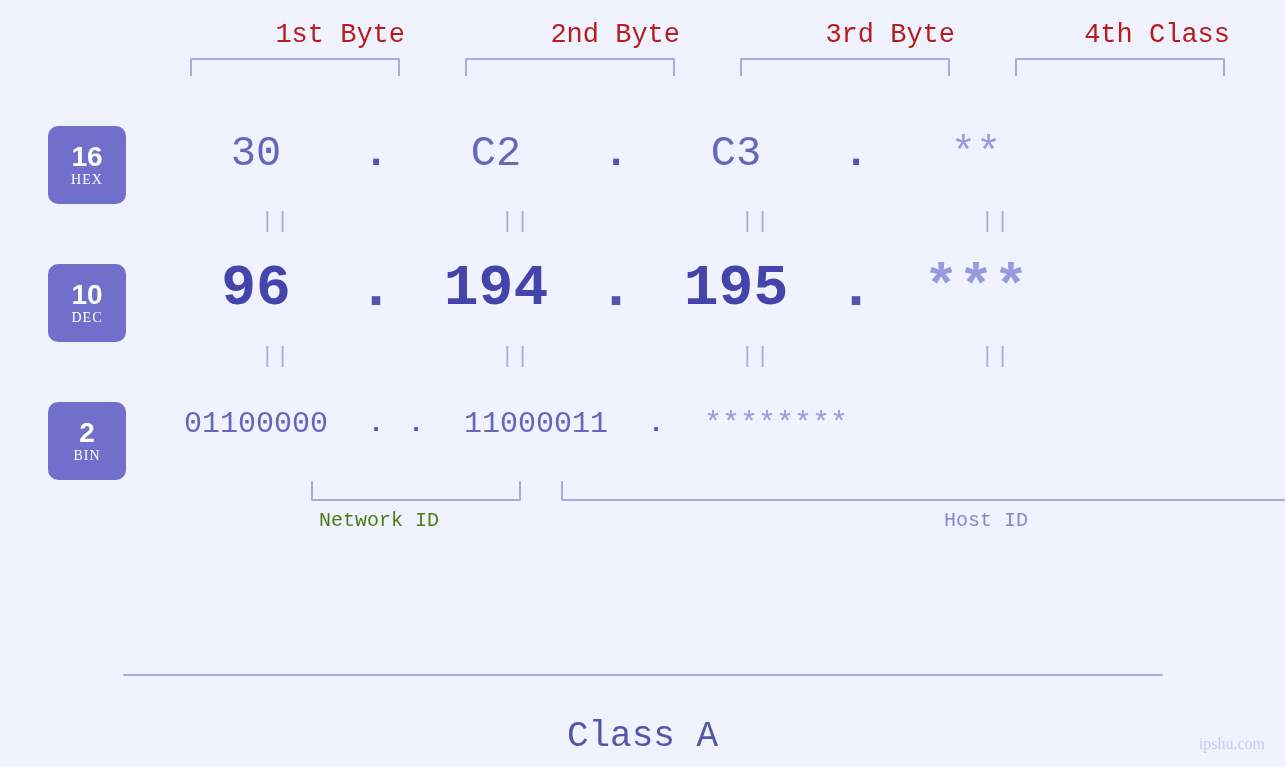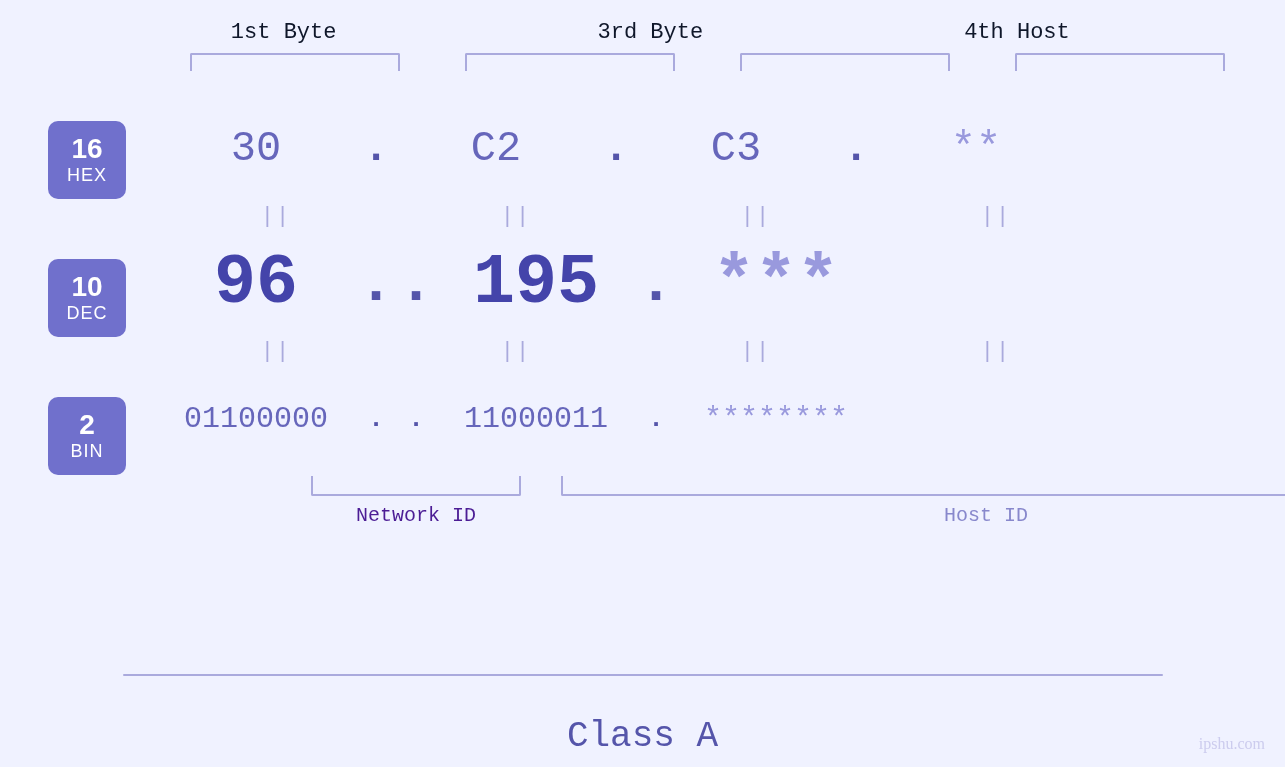--- a/index.html
+++ b/index.html
@@ -26,24 +26,24 @@
     
     .byte-headers {
       display: flex;
       width: 1100px;
       margin-left: 130px;
       justify-content: space-around;
       margin-bottom: 8px;
     }
 
     .byte-label {
-      color: #0f172a;
-      font-size: 22px;
-      font-family: 'Courier New', Courier, monospace;
-      text-align: left;
+      color: #b91c1c;
+      font-size: 27px;
+      font-family: 'Courier New', Courier, monospace;
+      text-align: right;
       width: 220px;
     }
 
     
     .bracket-row {
       display: flex;
       width: 1100px;
       margin-left: 130px;
       justify-content: space-around;
       margin-bottom: 30px;
@@ -89,22 +89,22 @@
     }
 
     .badge-number {
       font-size: 28px;
       font-weight: bold;
       font-family: Arial, sans-serif;
       line-height: 1.1;
     }
 
     .badge-label {
-      font-size: 18px;
-      font-family: Liberation Sans, sans-serif;
+      font-size: 14px;
+      font-family: Liberation Serif, serif;
       letter-spacing: 1px;
     }
 
     
     .ip-grid {
       margin-left: 30px;
       margin-top: 0px;
       display: flex;
       flex-direction: column;
       flex: 1;
@@ -122,21 +122,21 @@
       color: #6666bb;
       font-family: 'Courier New', Courier, monospace;
     }
 
     .ip-value.hex-val {
       font-size: 42px;
       width: 200px;
     }
 
     .ip-value.dec-val {
-      font-size: 70px;
+      font-size: 58px;
       font-weight: bold;
       width: 200px;
       color: #4444aa;
     }
 
     .ip-value.bin-val {
       font-size: 30px;
       width: 200px;
     }
 
@@ -209,25 +209,24 @@
       top: 0;
       right: 0;
       height: 20px;
       border: 2px solid #aaaadd;
       border-top: none;
       border-radius: 0 0 2px 2px;
     }
 
     .network-id-label {
       position: absolute;
-      left: 0;
+      left: 8px;
       top: 28px;
       width: 210px;
-      text-align: center;
-      color: #4c1d95;
+      color: #4d7c0f;
       font-size: 20px;
       font-family: 'Courier New', Courier, monospace;
     }
 
     .host-id-label {
       position: absolute;
       left: 250px;
       top: 28px;
       right: 0;
       text-align: center;
@@ -284,22 +283,23 @@
     }
 
   </style>
 </head>
 <body>
 
 <div class="main-container">
 
   <div class="byte-headers">
     <div class="byte-label">1st Byte</div>
+    <div class="byte-label">2nd Byte</div>
     <div class="byte-label">3rd Byte</div>
-    <div class="byte-label">4th Host</div>
+    <div class="byte-label">4th Class</div>
   </div>
 
   <div class="bracket-row">
     <div class="bracket"></div>
     <div class="bracket"></div>
     <div class="bracket"></div>
     <div class="bracket"></div>
   </div>
 
   <div class="content-area">
@@ -353,20 +353,21 @@
           <span class="equals-sign">||</span>
         </div>
       </div>
 
       <div class="ip-row row-with-dots">
         <div class="cell-and-dot">
           <span class="ip-value dec-val">96</span>
           <span class="dot">.</span>
         </div>
         <div class="cell-and-dot">
+          <span class="ip-value dec-val">194</span>
           <span class="dot">.</span>
         </div>
         <div class="cell-and-dot">
           <span class="ip-value dec-val">195</span>
           <span class="dot">.</span>
         </div>
         <div class="cell-and-dot">
           <span class="ip-value dec-val masked">***</span>
         </div>
       </div>

